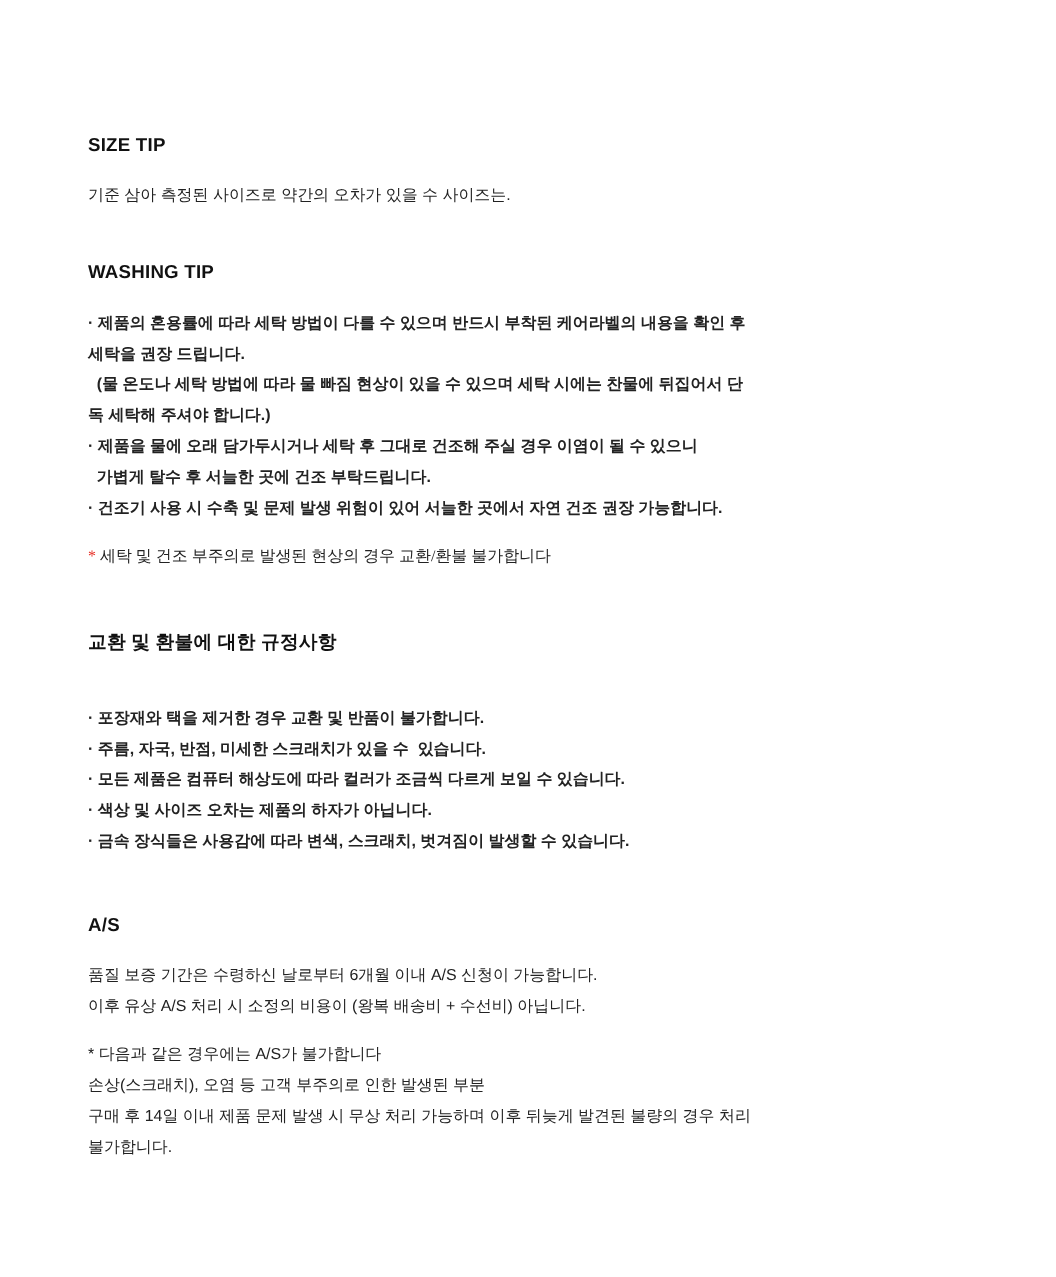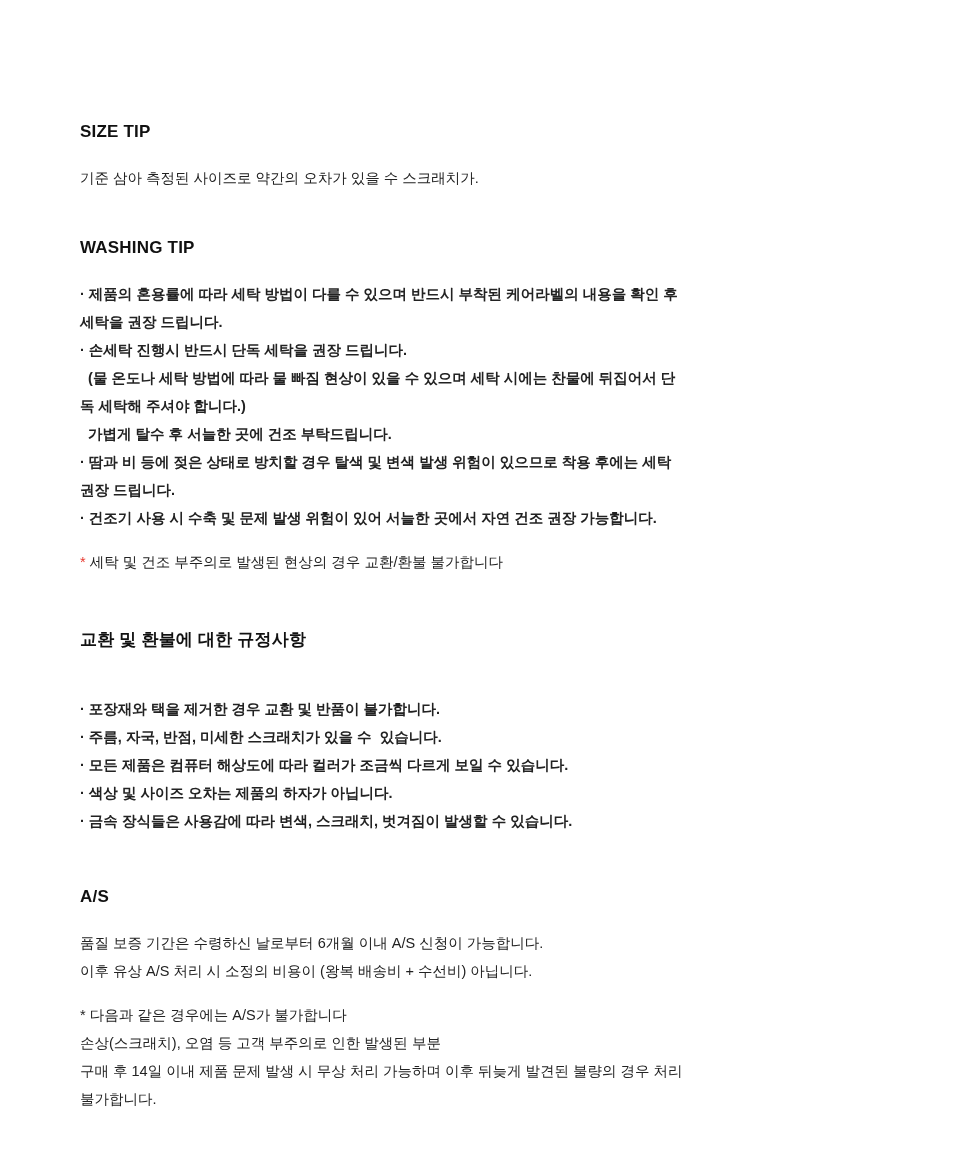--- a/index.html
+++ b/index.html
@@ -48,49 +48,49 @@
     color: #222222;
     margin: 0;
     white-space: pre-wrap;
     font-weight: bold;
   }
   .note-red {
     font-size: 14.5px;
     line-height: 28px;
     color: #222222;
     margin: 0;
+    font-family: Liberation Serif, serif;
   }
   .note-red .star {
     color: #e8352b;
   }
   .gap-lg { height: 46px; }
   .gap-xl { height: 52px; }
   .block-spacer-22 { height: 22px; }
   .block-spacer-16 { height: 16px; }
 </style>
 </head>
 <body>
 
 <div class="page">
 
   <div class="section">
     <h2 class="section-title">SIZE TIP</h2>
-    <p class="para">기준 삼아 측정된 사이즈로 약간의 오차가 있을 수 스크래치가.</p>
+    <p class="para">기준 삼아 측정된 사이즈로 약간의 오차가 있을 수 사이즈는.</p>
   </div>
 
   <div class="gap-lg"></div>
 
   <div class="section">
     <h2 class="section-title">WASHING TIP</h2>
     <ul class="list">
       <li>· 제품의 혼용률에 따라 세탁 방법이 다를 수 있으며 반드시 부착된 케어라벨의 내용을 확인 후 세탁을 권장 드립니다.</li>
-      <li>· 손세탁 진행시 반드시 단독 세탁을 권장 드립니다.</li>
       <li>  (물 온도나 세탁 방법에 따라 물 빠짐 현상이 있을 수 있으며 세탁 시에는 찬물에 뒤집어서 단독 세탁해 주셔야 합니다.)</li>
+      <li>· 제품을 물에 오래 담가두시거나 세탁 후 그대로 건조해 주실 경우 이염이 될 수 있으니</li>
       <li>  가볍게 탈수 후 서늘한 곳에 건조 부탁드립니다.</li>
-      <li>· 땀과 비 등에 젖은 상태로 방치할 경우 탈색 및 변색 발생 위험이 있으므로 착용 후에는 세탁 권장 드립니다.</li>
       <li>· 건조기 사용 시 수축 및 문제 발생 위험이 있어 서늘한 곳에서 자연 건조 권장 가능합니다.</li>
     </ul>
     <div class="block-spacer-16"></div>
     <p class="note-red"><span class="star">*</span><span> 세탁 및 건조 부주의로 발생된 현상의 경우 교환/환불 불가합니다</span></p>
   </div>
 
   <div class="gap-xl"></div>
 
   <div class="section">
     <h2 class="section-title">교환 및 환불에 대한 규정사항</h2>

